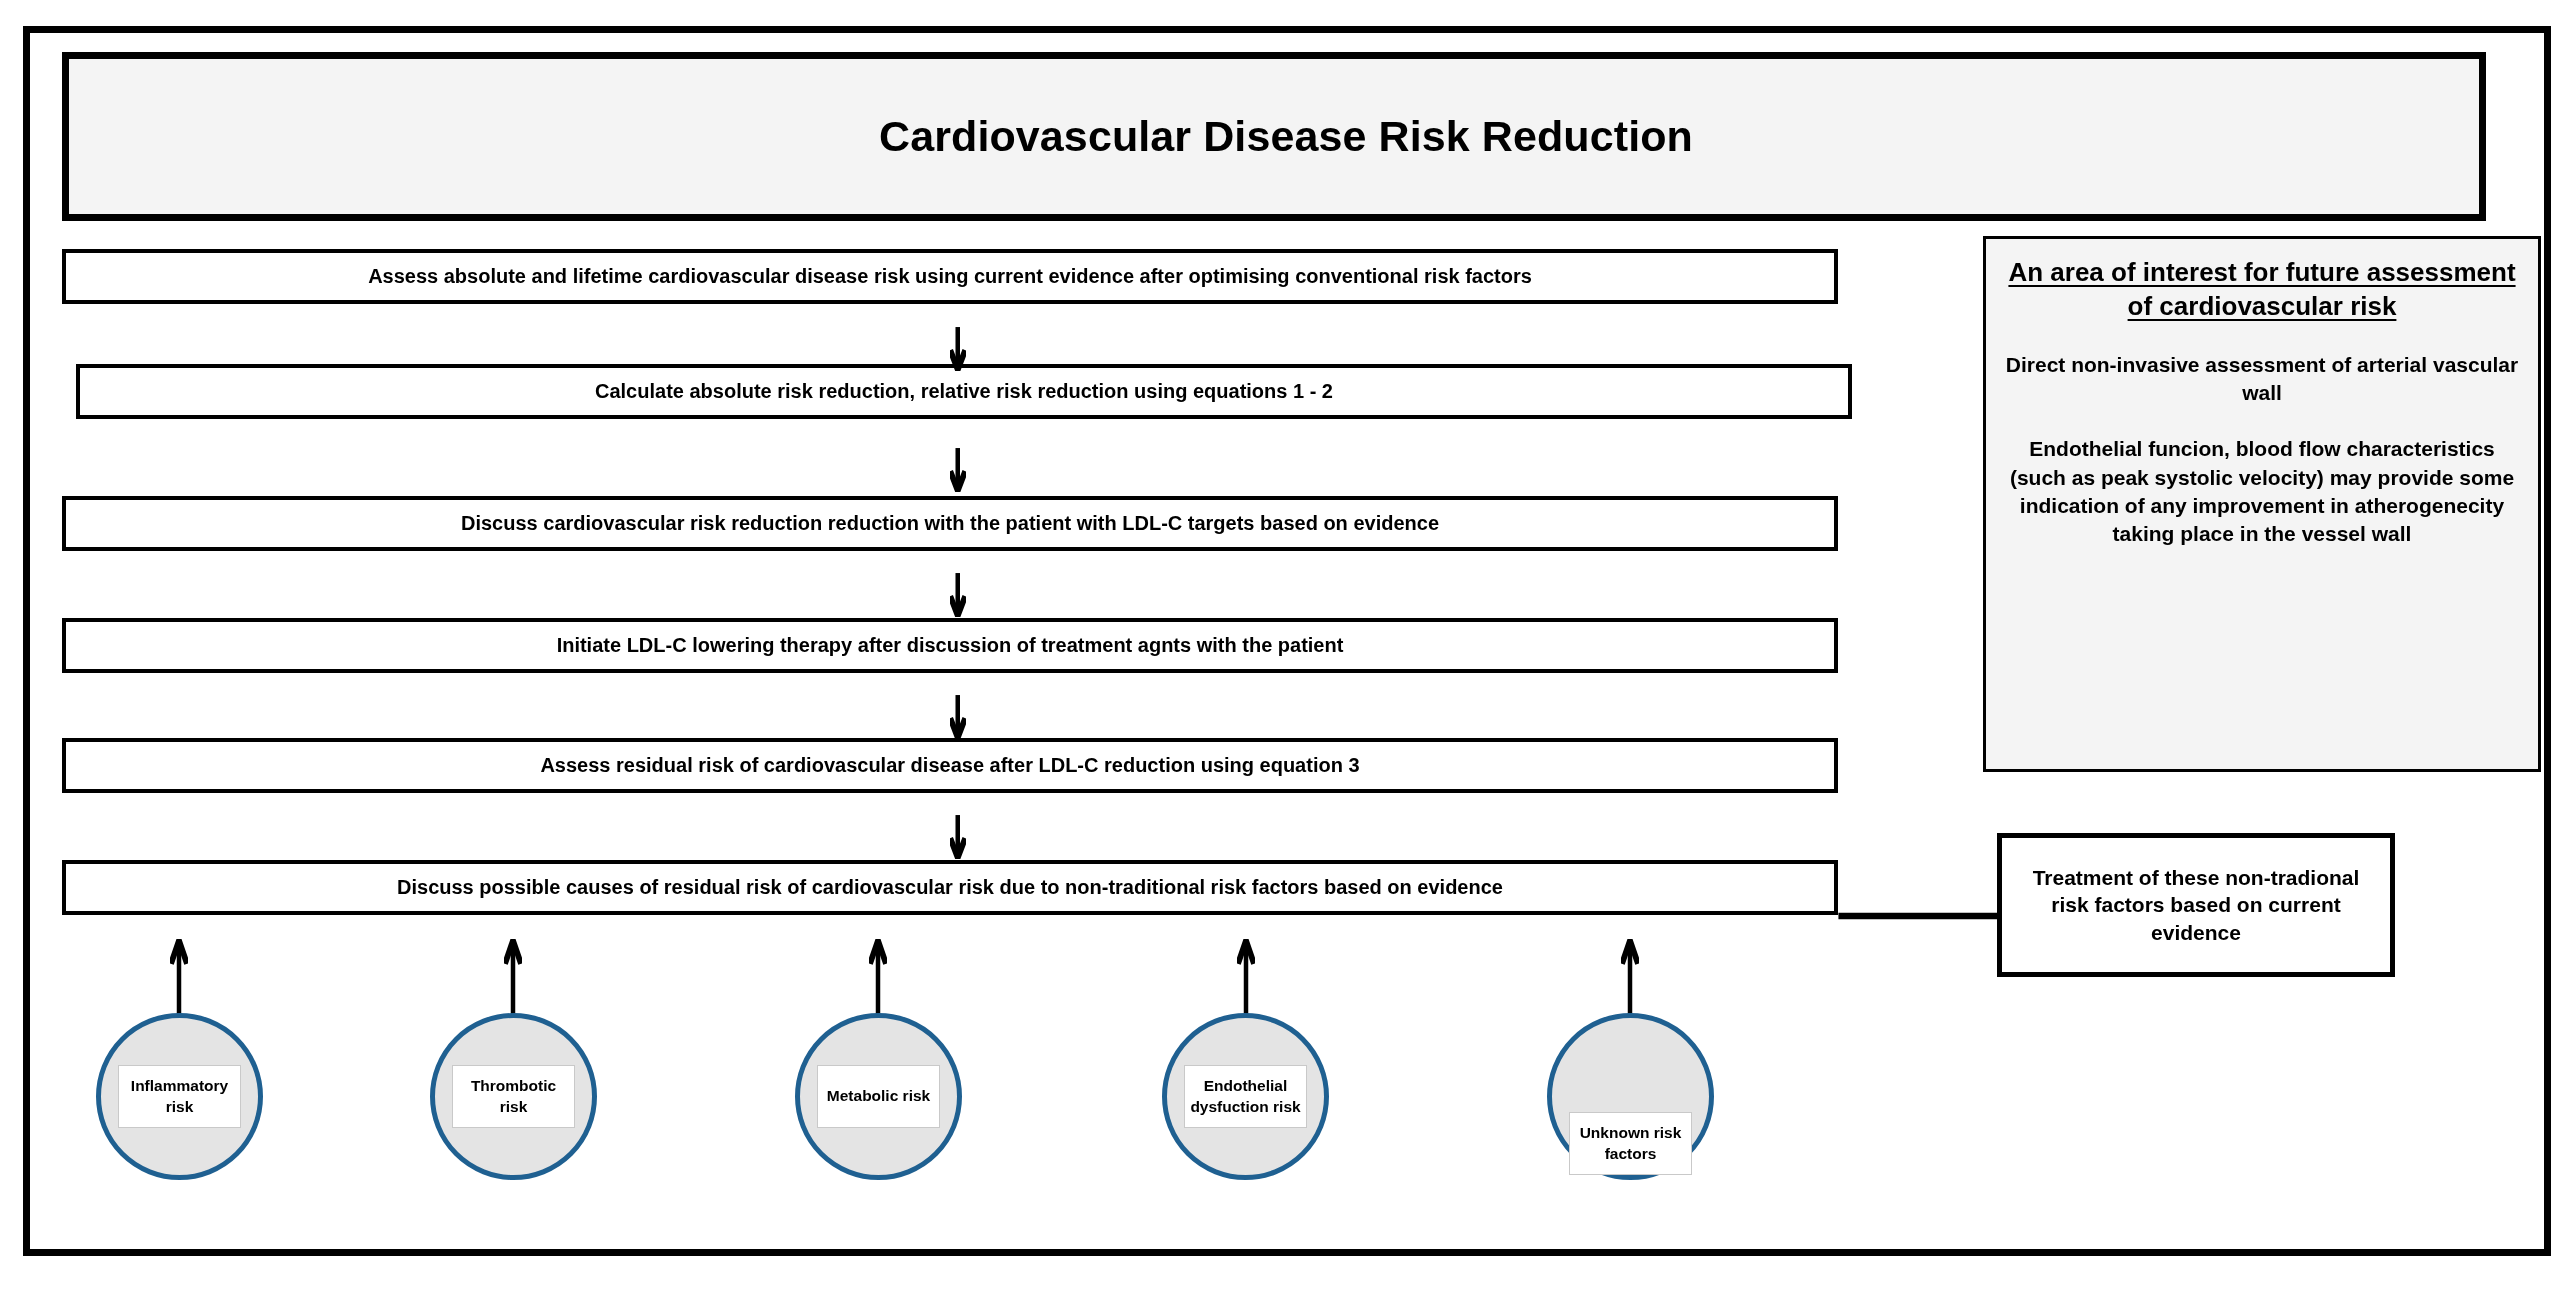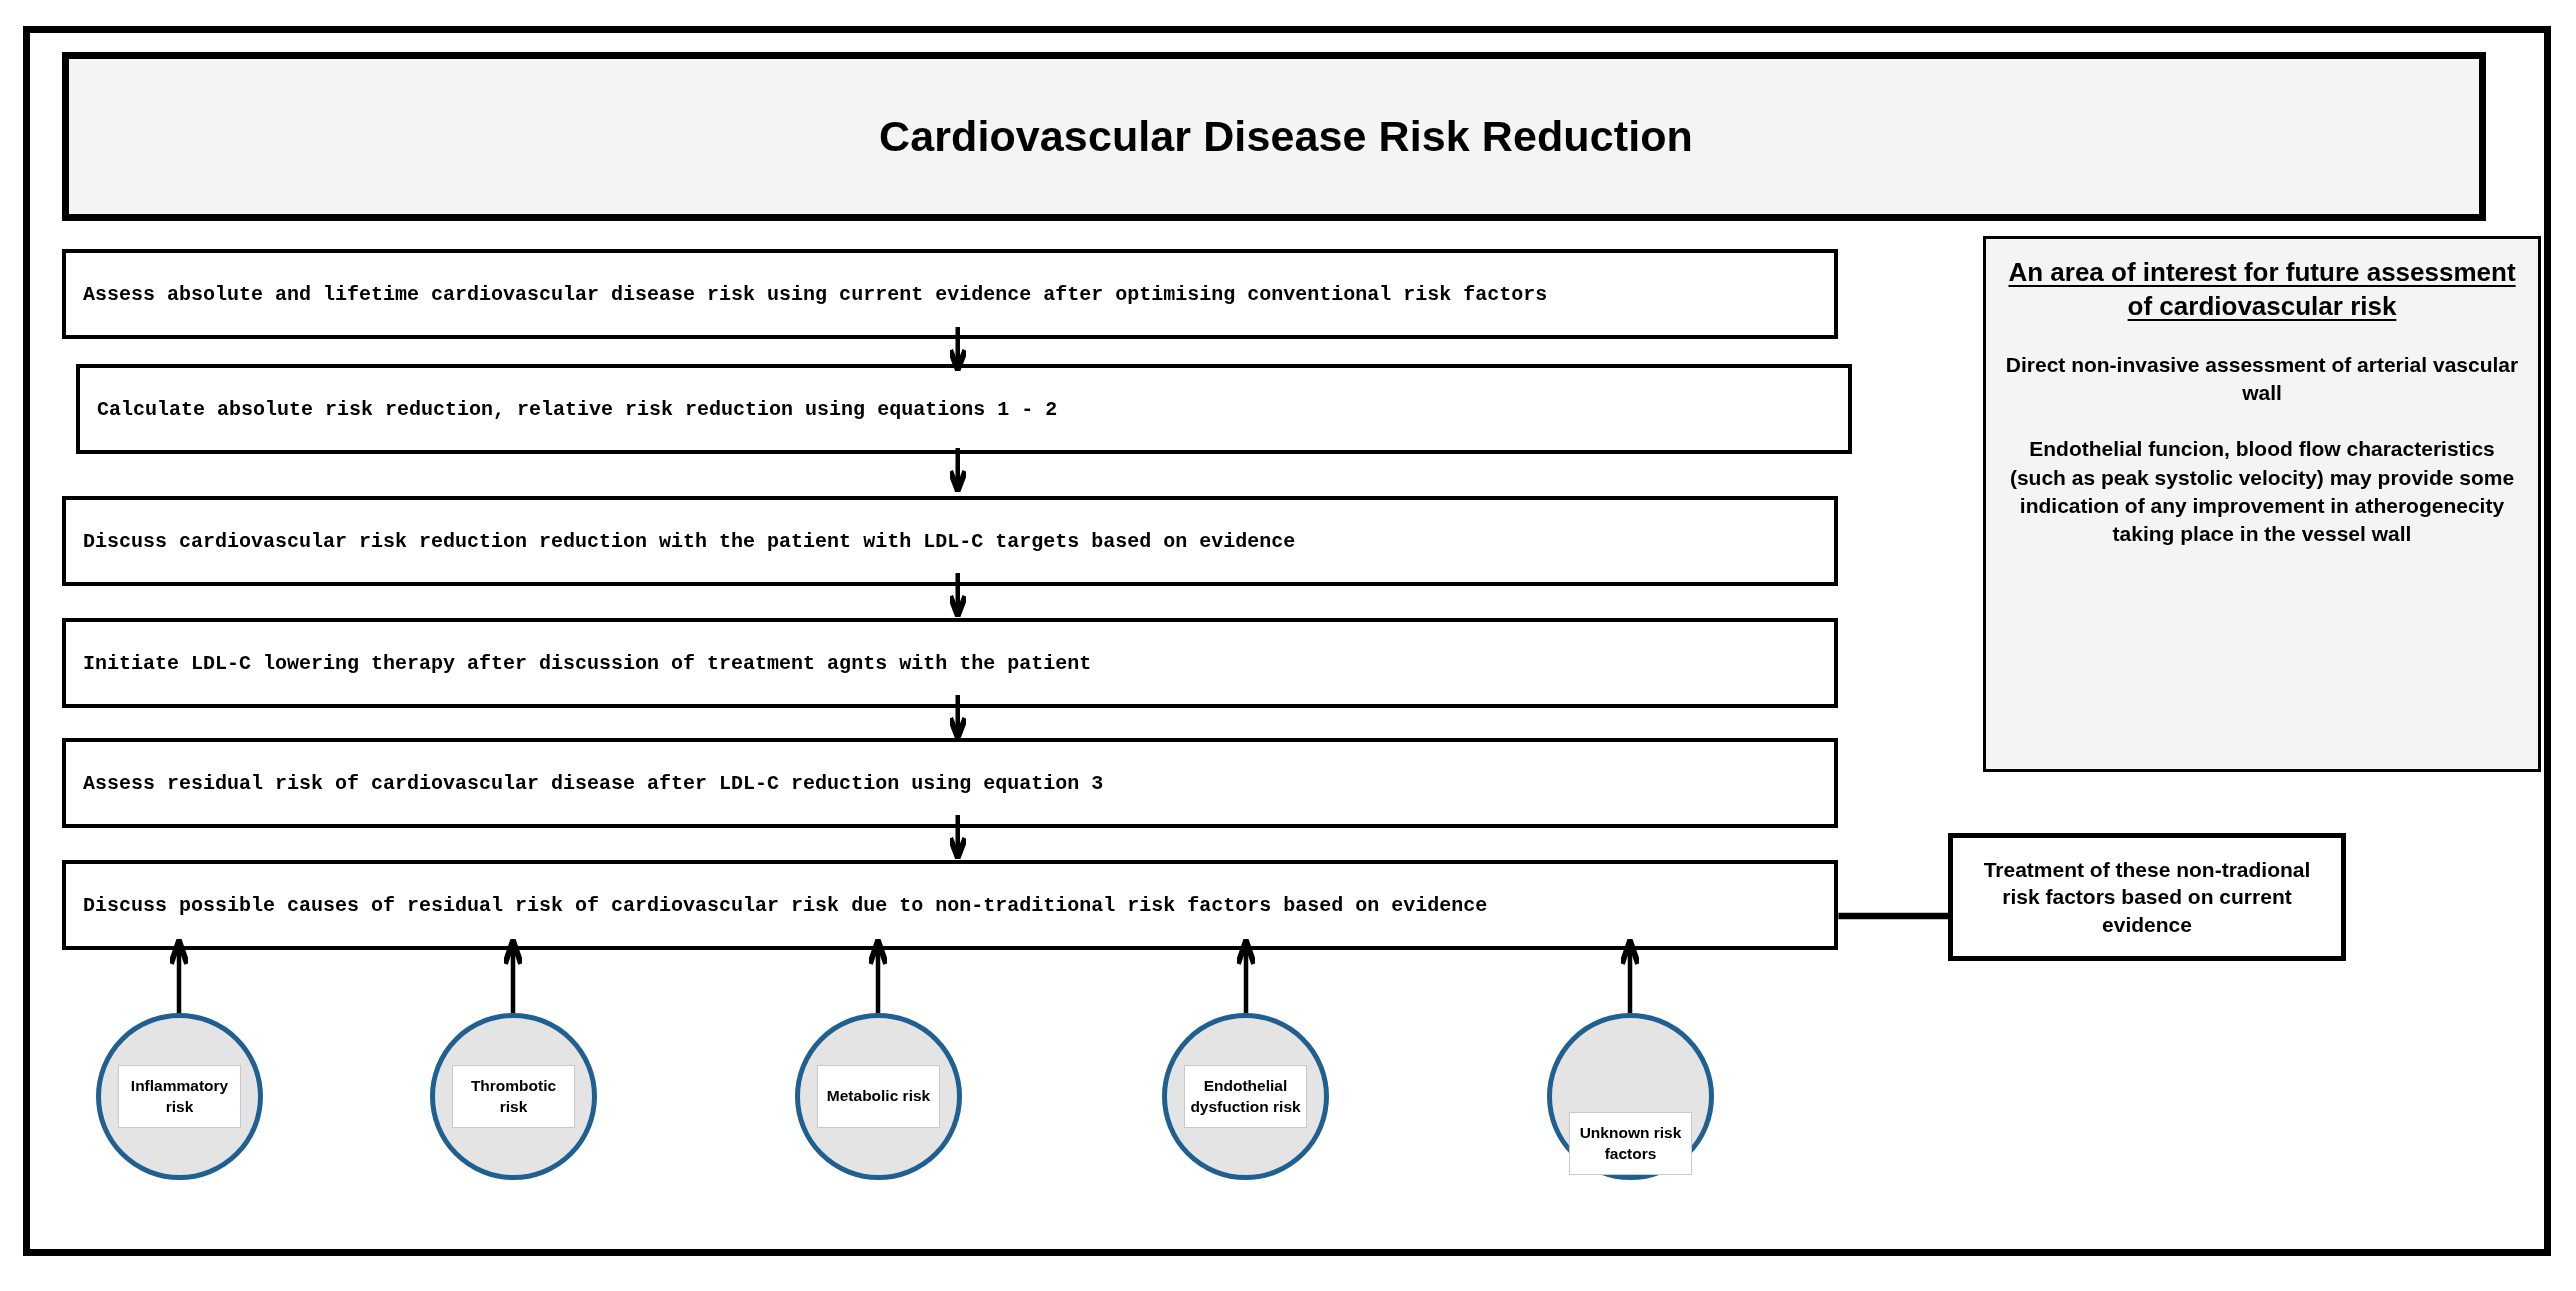--- a/index.html
+++ b/index.html
@@ -51,29 +51,28 @@
     letter-spacing: 0.1px;
     text-align: center;
     margin-left: 24px;
   }
 
   
   .flow-box {
     position: absolute;
     left: 62px;
     width: 1776px;
-    height: 90px;
+    height: 55px;
     border: 4.5px solid #000000;
     box-sizing: border-box;
     background: #ffffff;
     display: flex;
     align-items: center;
-    justify-content: flex-start;
+    justify-content: center;
     padding: 0 17px;
-    font-family: Liberation Mono, monospace;
   }
   .flow-box-text {
     font-size: 20px;
     font-weight: bold;
     color: #000000;
     text-align: center;
     line-height: 1.15;
   }
 
   
@@ -121,24 +120,24 @@
     text-align: center;
     line-height: 1.34;
     color: #000000;
     margin-bottom: 28px;
   }
   .info-para:last-child { margin-bottom: 0; }
 
   
   #treatment-box {
     position: absolute;
-    left: 1948px;
+    left: 1997px;
     top: 833px;
     width: 398px;
-    height: 128px;
+    height: 144px;
     border: 5.2px solid #000000;
     box-sizing: border-box;
     background: #ffffff;
     display: flex;
     align-items: center;
     justify-content: center;
     padding: 0 11.6px;
   }
   #treatment-text {
     font-size: 21px;

